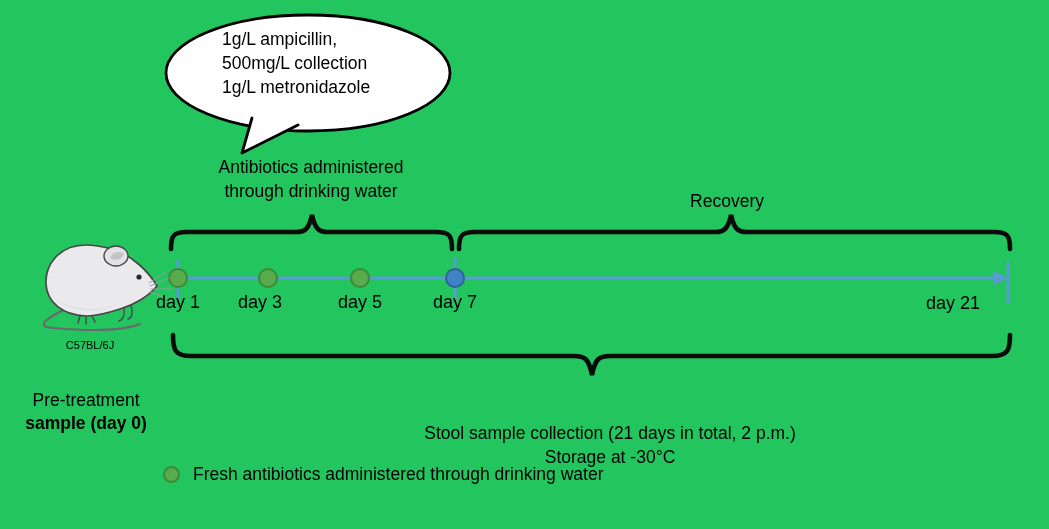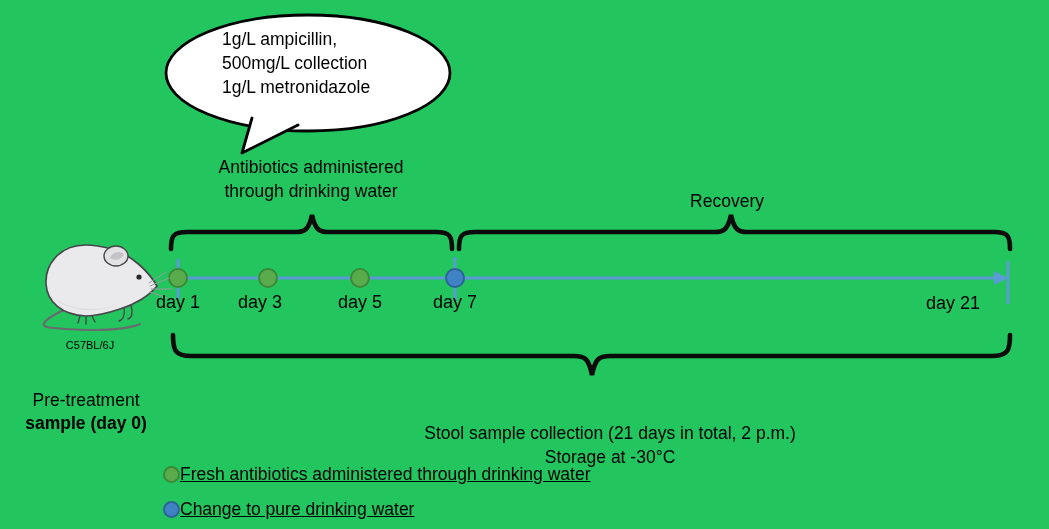--- a/index.html
+++ b/index.html
@@ -13,21 +13,21 @@
   .txt{font-size:17.5px;line-height:24px;white-space:nowrap;}
   .bubble-line{font-size:17.5px;line-height:24px;white-space:nowrap;text-align:left;}
   svg{position:absolute;left:0;top:0;}
   .brace{fill:none;stroke:var(--brace,#0b0b0b);stroke-width:4.6;stroke-linecap:round;}
   .tl-line{stroke:var(--timeline-blue,#5b9bd5);stroke-width:3;fill:none;}
   .tl-arrow{fill:var(--timeline-blue,#5b9bd5);stroke:none;}
   .dot-green{fill:var(--green-fill,#5aab4c);stroke:var(--green-border,#3c8a38);stroke-width:2;}
   .dot-blue{fill:var(--blue-fill,#3f83c4);stroke:var(--blue-border,#2d6396);stroke-width:2;}
   .bubble-shape{fill:#ffffff;stroke:#000;stroke-width:2.8;}
   .day-label{font-size:18px;line-height:18px;white-space:nowrap;}
-  .legend-row{display:flex;align-items:center;text-decoration:underline;}
+  .legend-row{display:flex;align-items:center;gap:13px;}
   .legend-dot{width:17px;height:17px;border-radius:50%;box-sizing:border-box;flex:0 0 auto;}
   .legend-dot.green{background:var(--green-fill,#5aab4c);border:2px solid var(--green-border,#3c8a38);}
   .legend-dot.blue{background:var(--blue-fill,#3f83c4);border:2px solid var(--blue-border,#2d6396);}
   .mouse-outline{fill:#eaeaec;stroke:#47474b;stroke-width:1.7;stroke-linejoin:round;}
   .mouse-ear{fill:#e2e2e5;stroke:#47474b;stroke-width:1.4;}
   .mouse-ear-inner{fill:#c4c4c8;stroke:none;}
   .mouse-tail{fill:none;stroke:#6a6a6e;stroke-width:2.2;stroke-linecap:round;}
   .mouse-detail{fill:none;stroke:#47474b;stroke-width:1.4;stroke-linecap:round;}
   .mouse-whisker{fill:none;stroke:#9a9a9e;stroke-width:1;stroke-linecap:round;}
   .mouse-shade{fill:#d9d9dc;stroke:none;opacity:.7;}
@@ -104,18 +104,14 @@
 
   <div class="abs centered" style="left:610px;top:391px;margin-top:30px;">
     <div class="txt">Stool sample collection (21 days in total, 2 p.m.)</div>
     <div class="txt">Storage at -30°C</div>
   </div>
 
   <div class="abs legend-row" style="left:163px;top:462px;">
     <span class="legend-dot green"></span>
     <span class="txt">Fresh antibiotics administered through drinking water</span>
   </div>
-  <div class="abs legend-row" style="left:163px;top:497px;">
-    <span class="legend-dot blue"></span>
-    <span class="txt">Change to pure drinking water</span>
-  </div>
 
 </div>
 
 </body></html>

